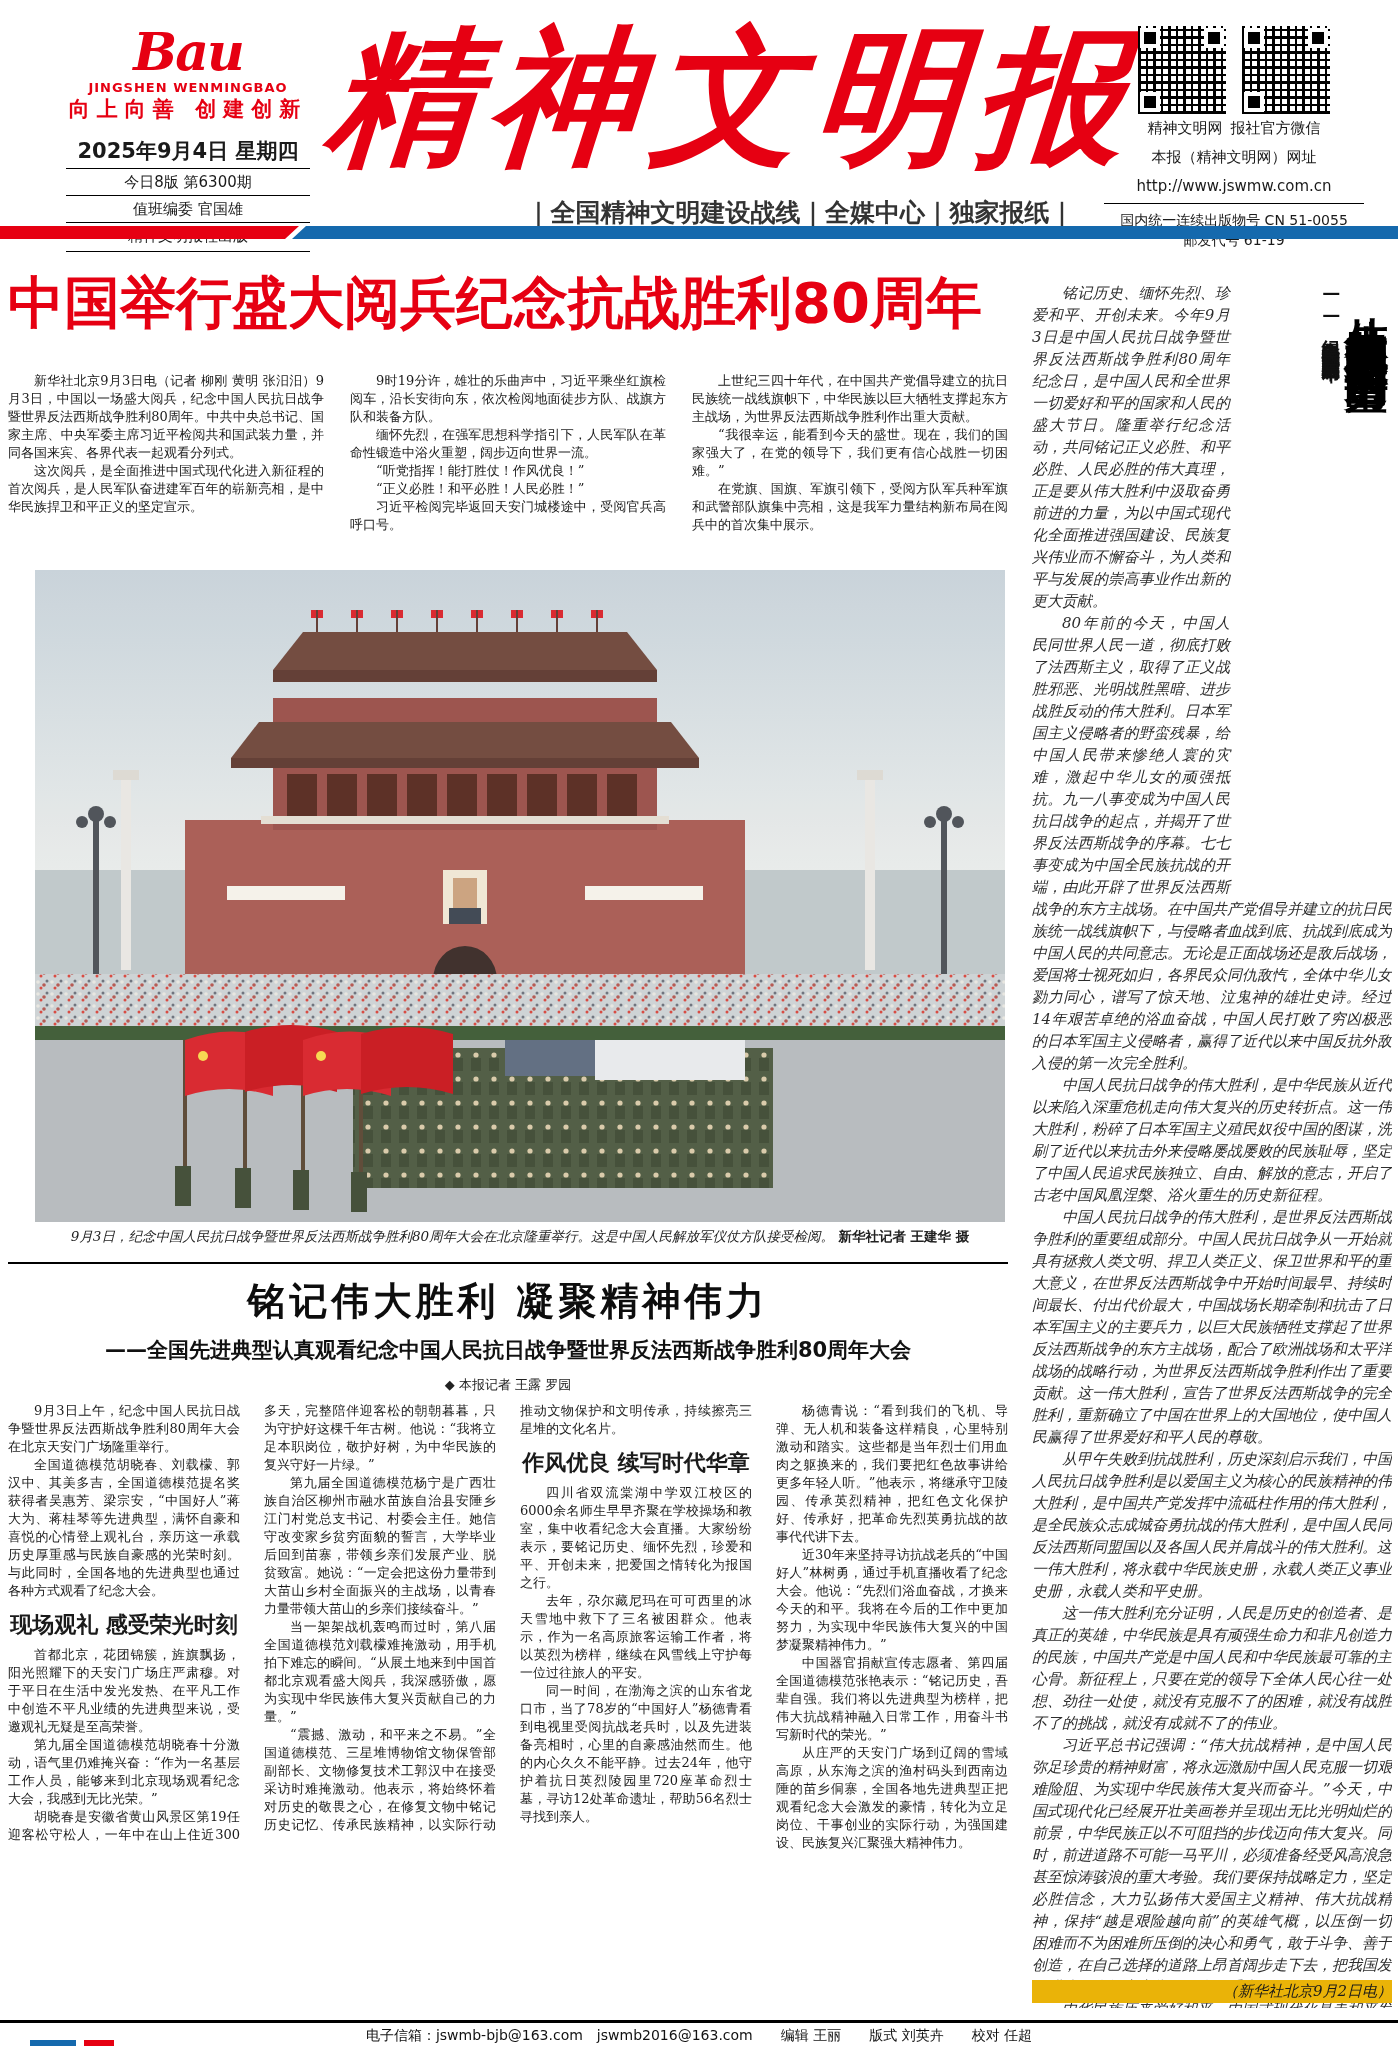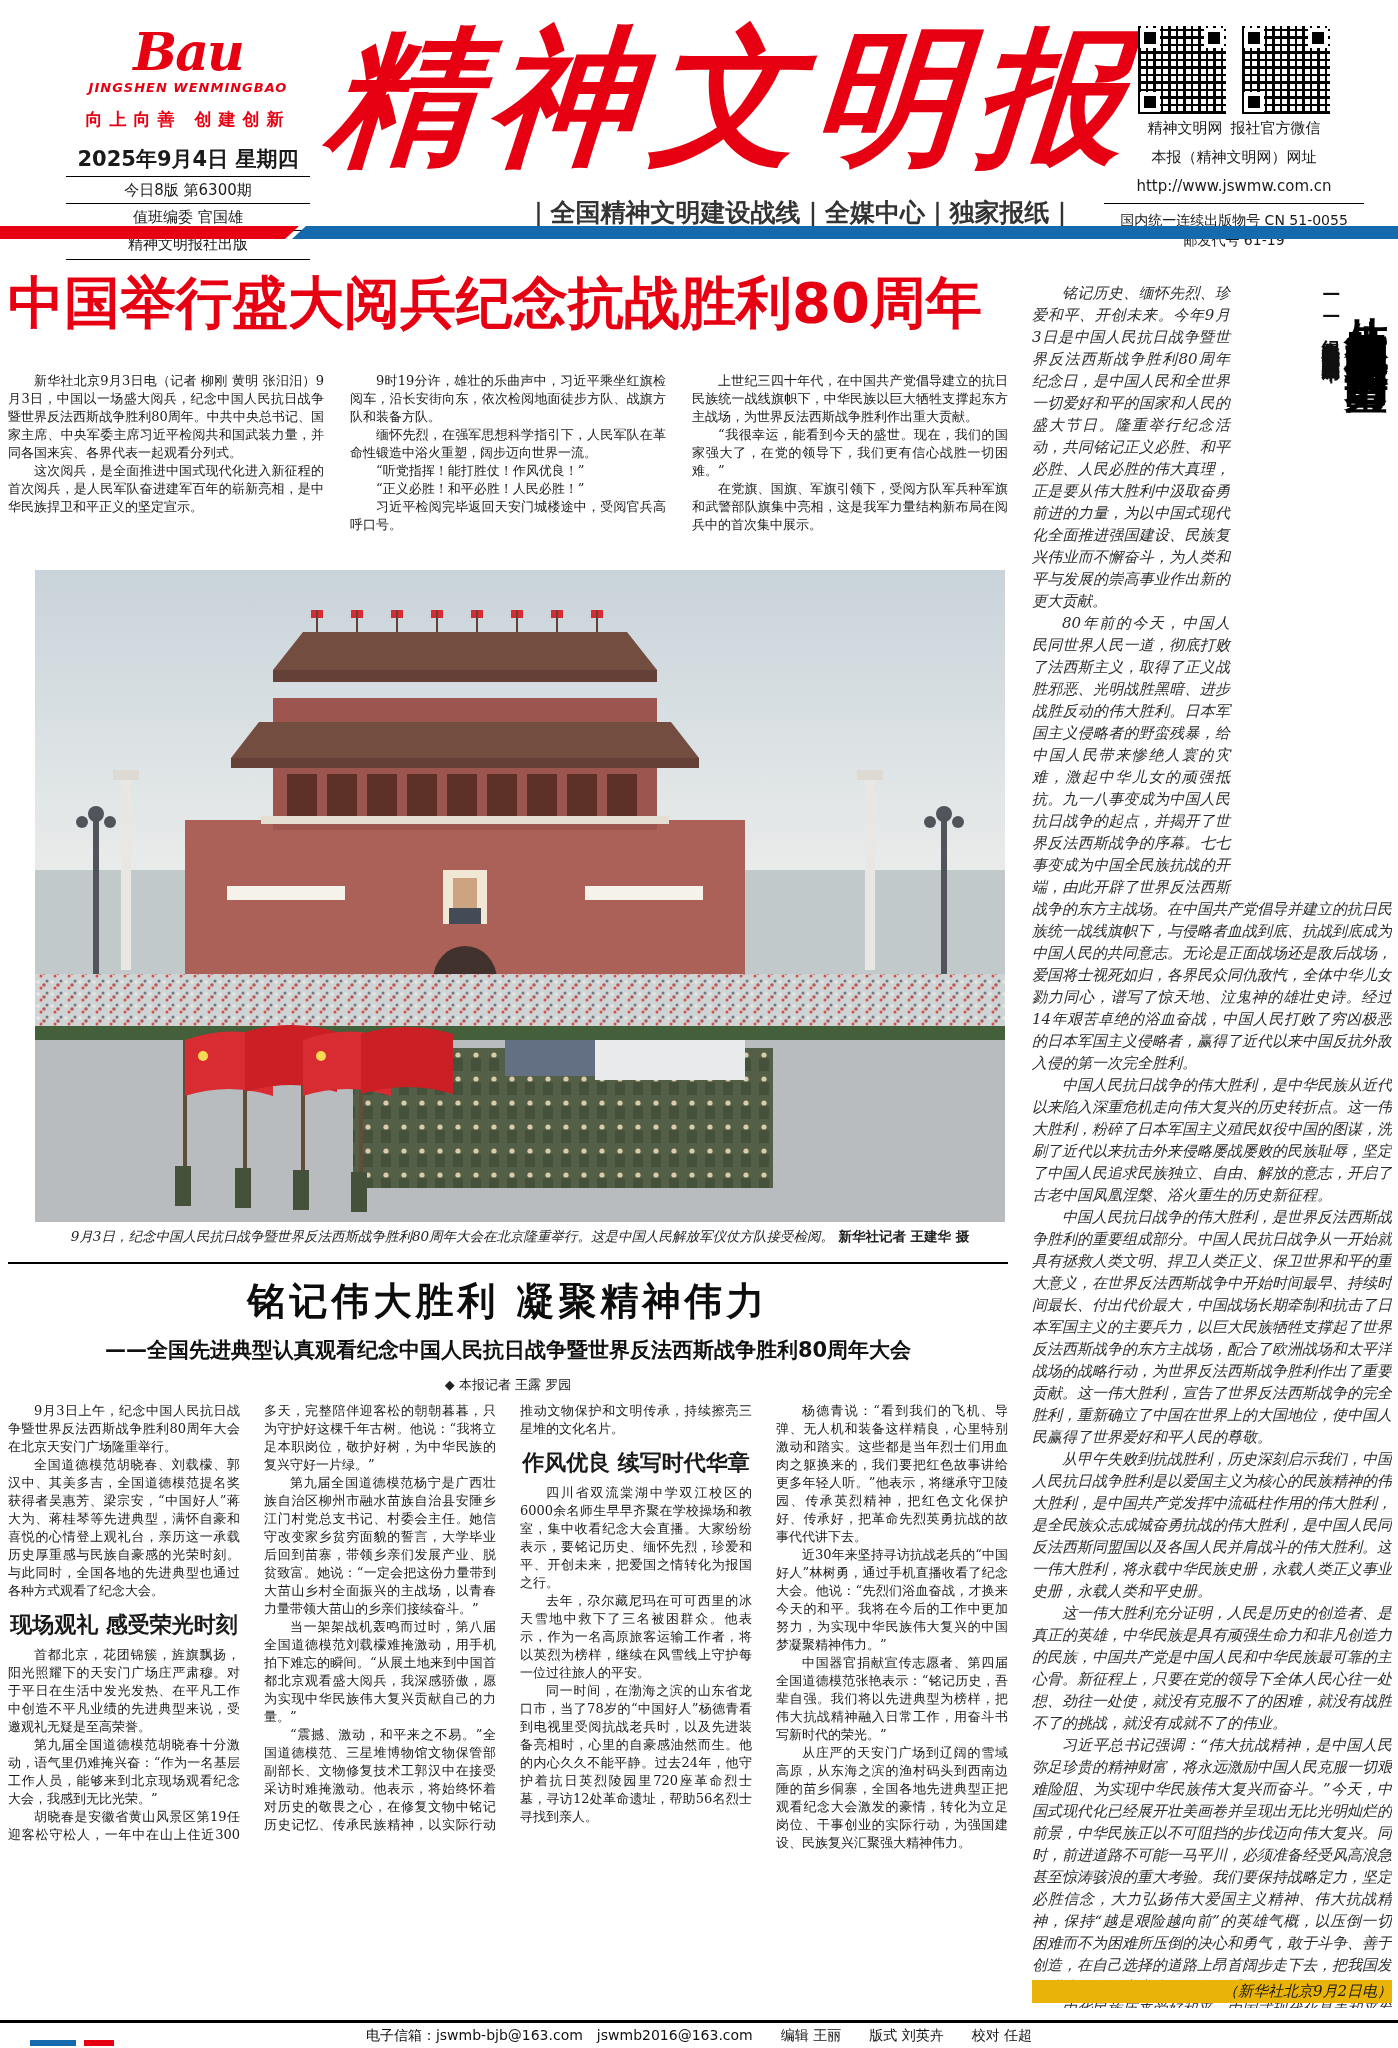--- a/index.html
+++ b/index.html
@@ -4,22 +4,22 @@
 <style>
   html,body{margin:0;padding:0;background:#ffffff;}
   body{width:1398px;height:2048px;position:relative;overflow:hidden;
        font-family:"DejaVu Sans","Liberation Sans",sans-serif;color:#1a1a1a;}
   .abs{position:absolute;}
 
   
   .left-info{left:66px;top:26px;width:244px;text-align:center;}
   .logo-script{color:#e60012;font-family:"DejaVu Serif","Liberation Serif",serif;
      font-style:italic;font-weight:900;font-size:52px;line-height:1;letter-spacing:-2px;}
-  .logo-sub{color:#e60012;font-style:italic;font-weight:900;font-size:13px;letter-spacing:1px;margin-top:2px;}
-  .logo-slogan{color:#e60012;font-size:17px;font-weight:700;letter-spacing:7px;margin-top:13px;white-space:nowrap;}
+  .logo-sub{color:#e60012;font-weight:900;font-size:13px;letter-spacing:1px;margin-top:2px;}
+  .logo-slogan{color:#e60012;font-size:21px;font-weight:700;letter-spacing:7px;margin-top:0;white-space:nowrap;}
   .li-row{border-top:1px solid #000;padding:4px 0 3px;font-size:15px;white-space:nowrap;}
   .li-row.first{border-top:none;margin-top:10px;font-size:21px;font-weight:800;}
   .li-row.last{border-bottom:1px solid #000;padding-bottom:5px;}
 
   .masthead-title{left:318px;top:8px;width:830px;text-align:center;color:#e60012;
      font-family:"DejaVu Serif","Liberation Serif",serif;font-weight:900;font-style:italic;
      font-size:148px;line-height:1.2;letter-spacing:14px;transform:skewX(-4deg);white-space:nowrap;}
   .tagline{left:420px;top:196px;width:760px;text-align:center;font-size:25px;font-weight:600;color:#333;white-space:nowrap;}
 
   .right-info{left:1098px;top:26px;width:272px;text-align:center;}

